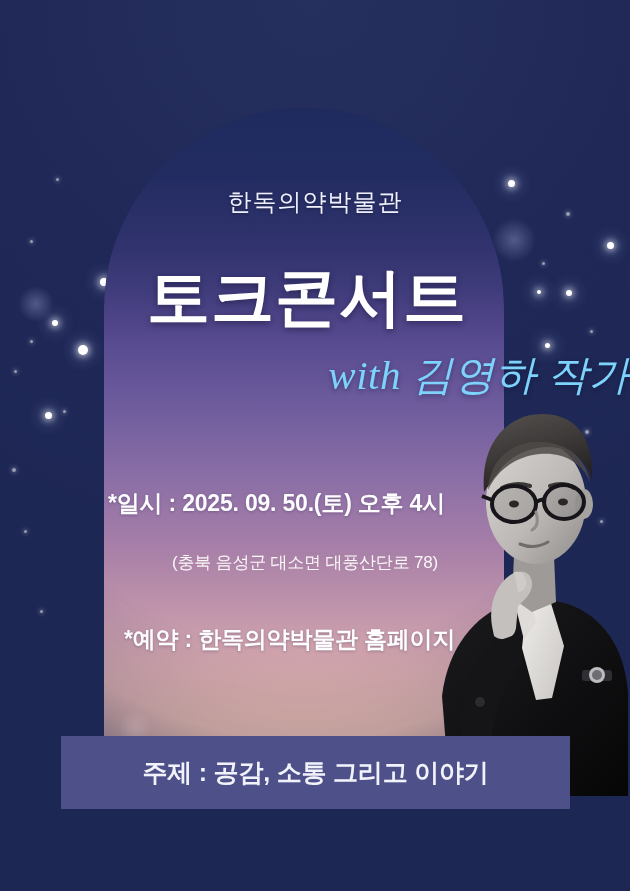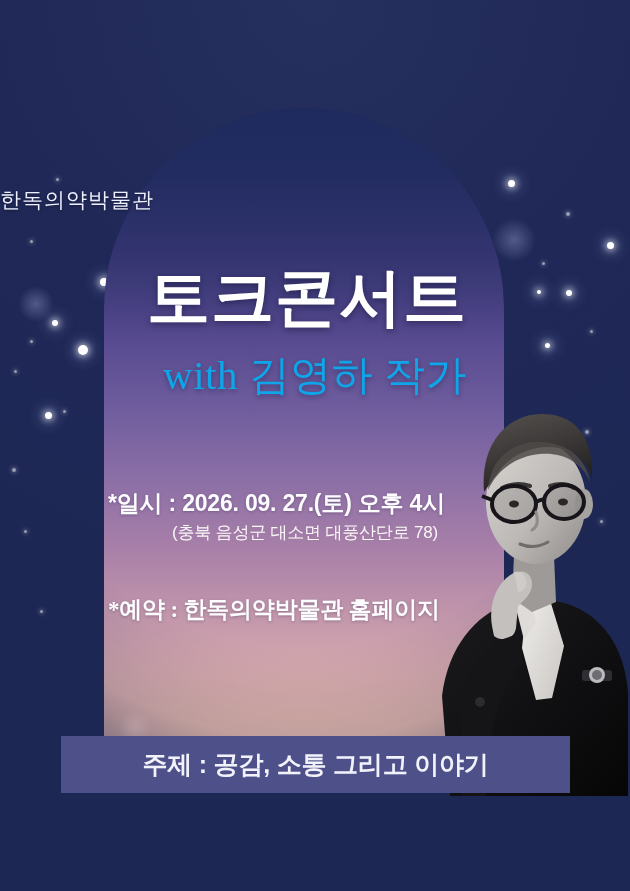--- a/index.html
+++ b/index.html
@@ -84,96 +84,98 @@
   
   .content {
     position: absolute;
     inset: 0;
     z-index: 6;
   }
   .museum {
     position: absolute;
     top: 186px;
     left: 0; right: 0;
+    text-align: center;
     color: #eef0ff;
-    font-size: 21px;
+    font-size: 24px;
     letter-spacing: 1px;
     font-family: Liberation Serif, serif;
     text-shadow: 0 1px 3px rgba(0,0,0,.35);
   }
   .title {
     position: absolute;
     top: 266px;
     left: 0; right: 16px;
     text-align: center;
     color: #ffffff;
     font-size: 63px;
     font-weight: 700;
     letter-spacing: 1px;
     line-height: 1;
     text-shadow: 0 2px 6px rgba(10,12,40,.45);
   }
   .subtitle {
     position: absolute;
     top: 352px;
     left: 0; right: 0;
-    text-align: center;
-    color: #0ea5e9;
+    text-align: right;
+    color: #7dd3fc;
     font-size: 41px;
     font-family: "Liberation Serif", "DejaVu Serif", serif;
     letter-spacing: 0.5px;
     line-height: 1.15;
     text-shadow: 0 2px 5px rgba(10,12,40,.35);
+    font-style: italic;
   }
 
   .details {
     position: absolute;
     left: 104px;
     top: 488px;
     width: 400px;
   }
   .det-line {
     color: #fdfdff;
     font-size: 23px;
     font-weight: 700;
     letter-spacing: -0.2px;
     text-shadow: 0 1px 3px rgba(40,30,70,.30);
     white-space: nowrap;
   }
   .det-line.l1 { margin-left: 4px; }
   .det-line.l2 { margin-top: 57px; margin-left: 4px; }
   .det-sub {
-    margin-top: 2px;
+    margin-top: 32px;
     margin-left: 68px;
     color: #fbf6f7;
     font-size: 17px;
     font-weight: 500;
     letter-spacing: -0.2px;
     white-space: nowrap;
   }
-  .det-line.l3 { margin-top: 50px; margin-left: 4px; font-family: Liberation Serif, serif; }
+  .det-line.l3 { margin-top: 50px; margin-left: 20px; }
 
   
   .portrait {
     position: absolute;
     left: 432px;
     top: 396px;
     width: 196px;
     height: 400px;
     z-index: 7;
     pointer-events: none;
   }
 
   
   .banner {
     position: absolute;
     left: 61px;
     top: 736px;
     width: 509px;
-    height: 57px;
+    height: 73px;
     background: #4d5089;
     z-index: 8;
     display: flex;
     align-items: center;
     justify-content: center;
   }
   .banner-text {
     color: #f2f2fa;
     font-size: 25px;
     font-weight: 600;
@@ -295,21 +297,21 @@
 
   <div class="content">
 
     <div class="museum">한독의약박물관</div>
 
     <div class="title">토크콘서트</div>
 
     <div class="subtitle">with 김영하 작가</div>
 
     <div class="details">
-      <div class="det-line l1">*일시 : 2026. 09. 27.(토) 오후 4시</div>
+      <div class="det-line l1">*일시 : 2025. 09. 50.(토) 오후 4시</div>
       <div class="det-sub">(충북 음성군 대소면 대풍산단로 78)</div>
       <div class="det-line l3">*예약 : 한독의약박물관 홈페이지</div>
     </div>
   </div>
 
   <div class="banner">
     <span class="banner-text">주제 : 공감, 소통 그리고 이야기</span>
   </div>
 
 </div>

